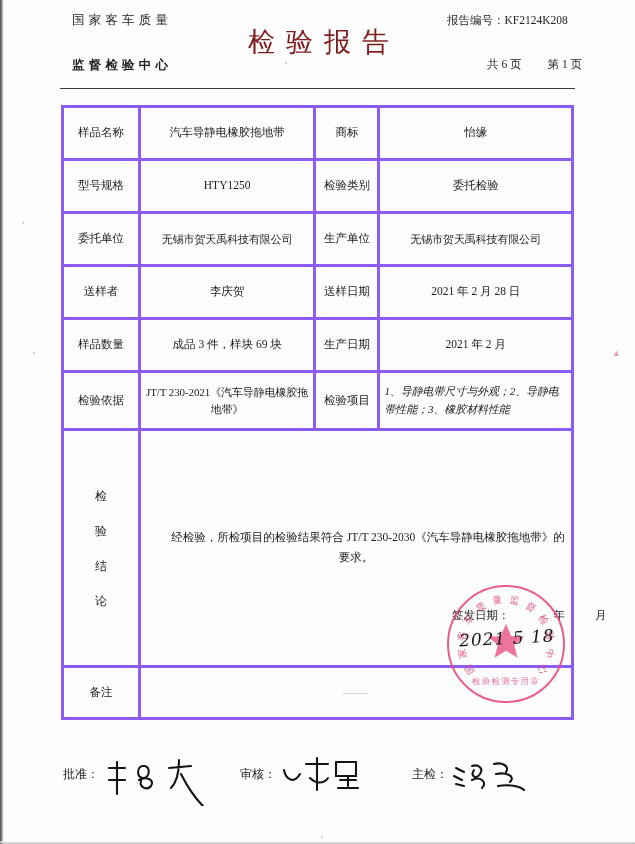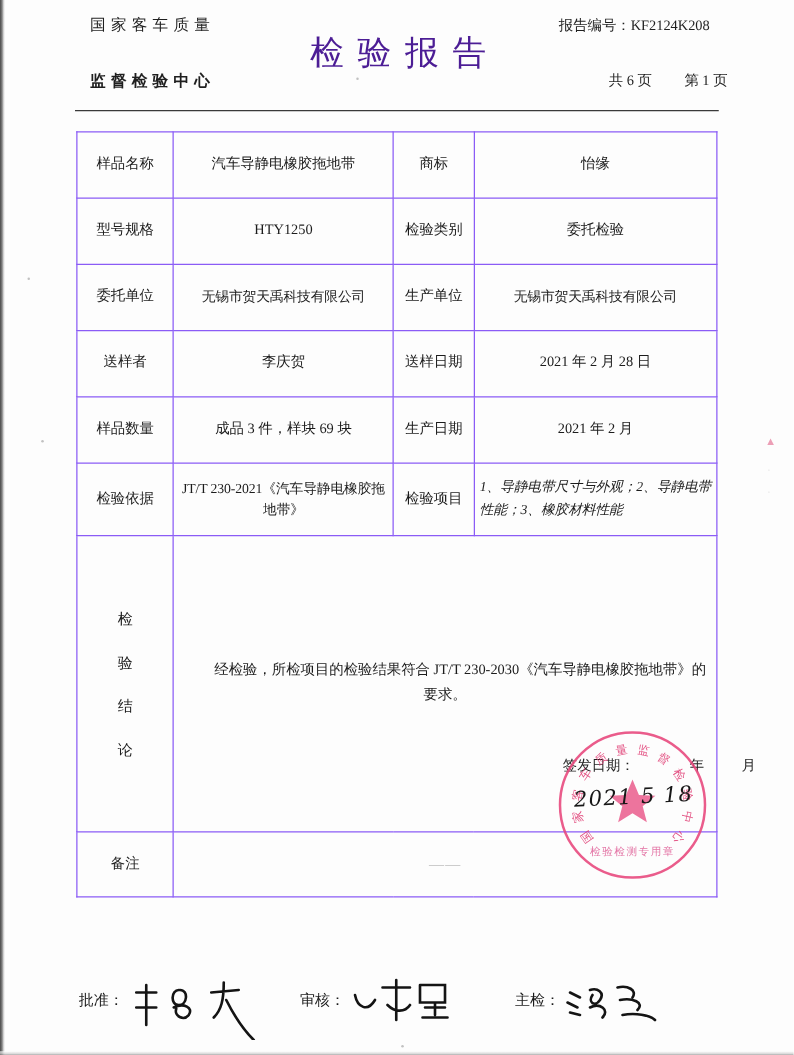--- a/index.html
+++ b/index.html
@@ -53,21 +53,21 @@
   .org-line1 { top: 12px; }
   .org-line2 { top: 57px; font-weight: bold; }
 
   .doc-title {
     position: absolute;
     left: 248px;
     top: 24px;
     font-size: 27px;
     letter-spacing: 11px;
     font-weight: 400;
-    color: #4c1d95;
+    color: #7f1d1d;
     white-space: nowrap;
   }
   .report-no {
     position: absolute;
     left: 447px;
     top: 13px;
     font-size: 11.5px;
     white-space: nowrap;
     color: #1f1f1f;
   }
@@ -91,21 +91,21 @@
   
   .tbl {
     position: absolute;
     left: 61px;
     top: 105px;
     width: 513px;
     border-collapse: collapse;
     table-layout: fixed;
   }
   .tbl td {
-    border: 1px solid #8b5cf6;
+    border: 3px solid #8b5cf6;
     font-size: 11.5px;
     color: #1c1c1c;
     text-align: center;
     vertical-align: middle;
     padding: 0 3px;
     line-height: 1.5;
   }
   .c-label  { width: 72px; }
   .c-val1   { width: 164px; }
   .c-label2 { width: 60px; }
@@ -227,21 +227,21 @@
     color: #171717;
     transform: rotate(-3deg);
     white-space: nowrap;
     pointer-events: none;
   }
 
   
   .sign-row {
     position: absolute;
     left: 0;
-    top: 784px;
+    top: 758px;
     width: 561px;
     height: 60px;
     font-family: Liberation Mono, monospace;
   }
   .sign-item {
     position: absolute;
     font-size: 12px;
     color: #1b1b1b;
     white-space: nowrap;
   }

